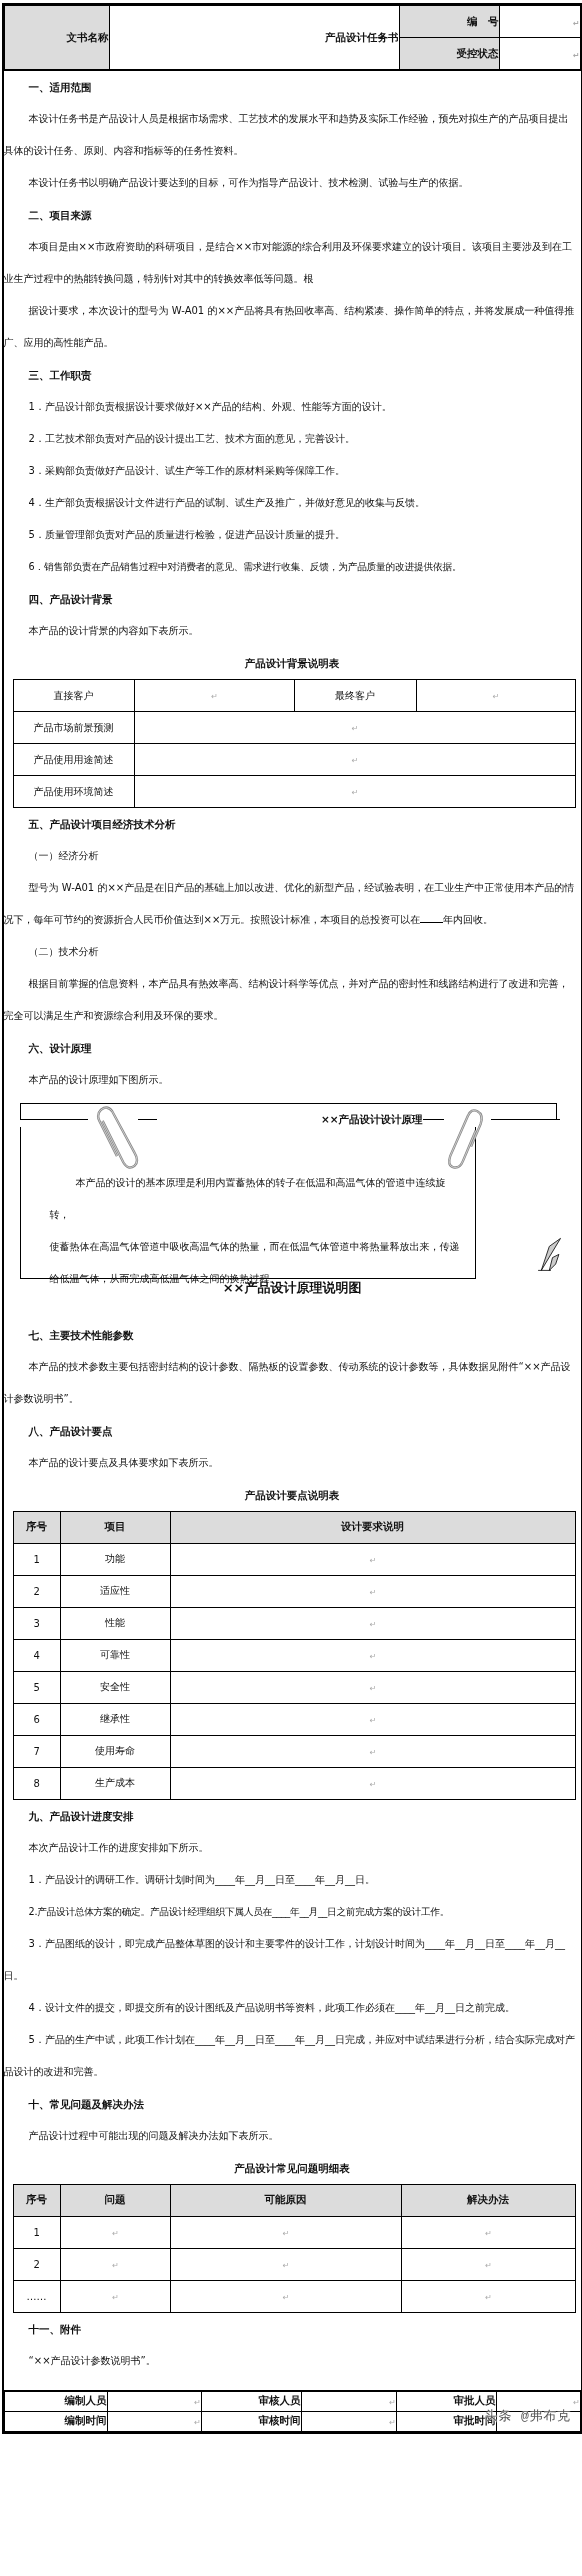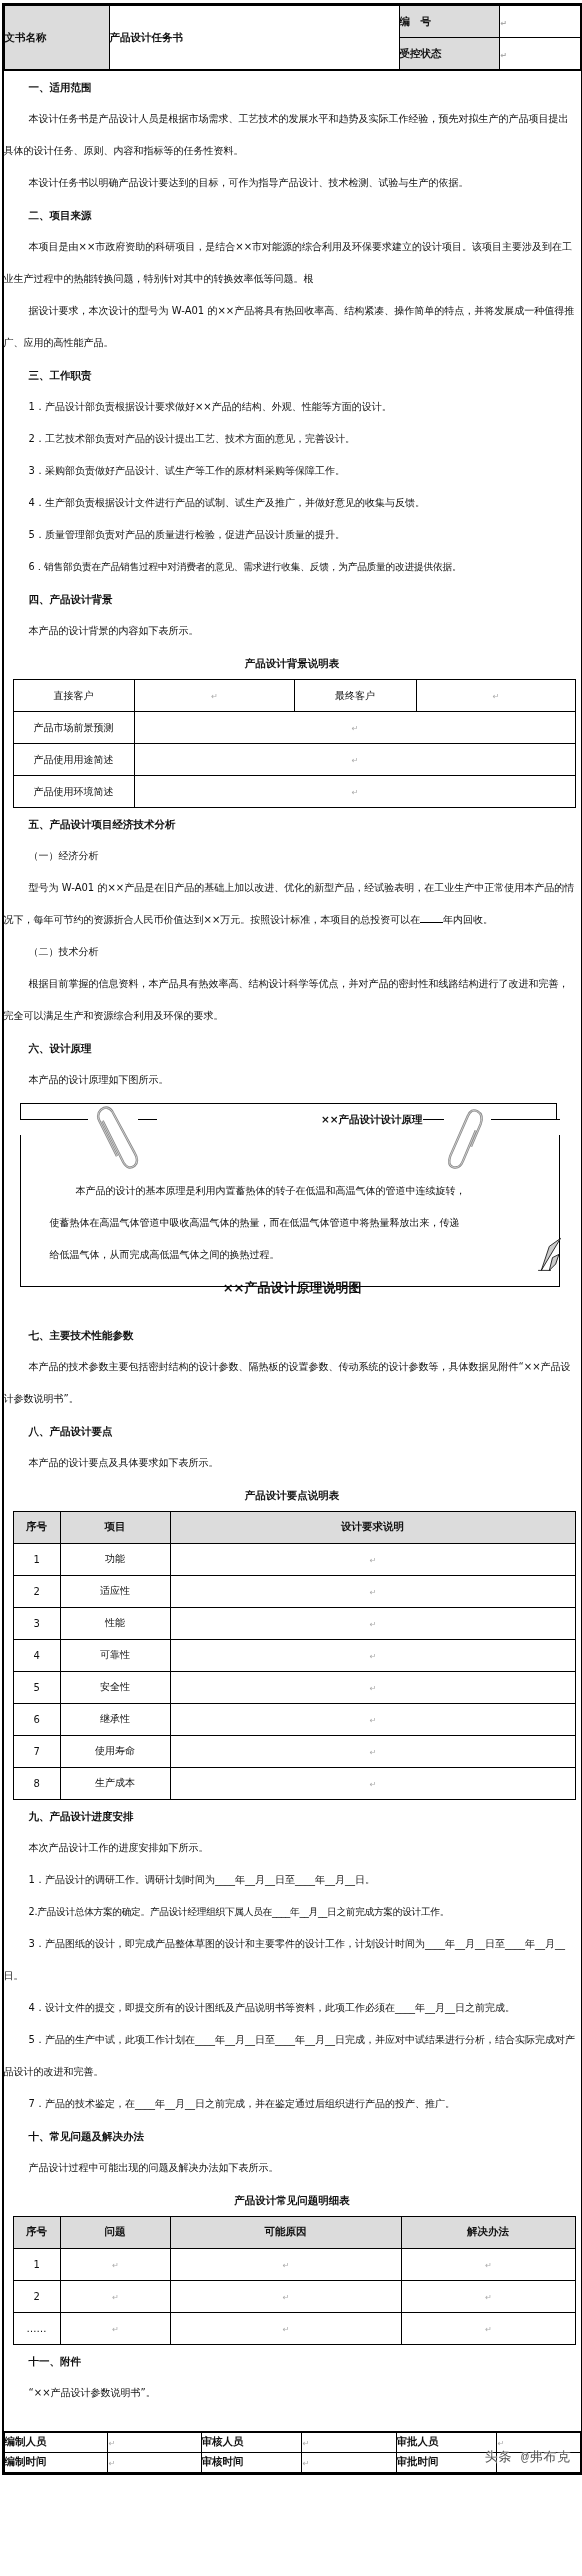--- a/index.html
+++ b/index.html
@@ -11,30 +11,30 @@
     font-size: 10px;
   }
   .doc {
     width: 581px;
     margin: 3.2px 0 0 1.6px;
     border: 2.4px solid #000;
   }
   .hdr-table, .sig-table { width: 100%; border-collapse: collapse; table-layout: fixed; }
   .hdr-table td, .sig-table td {
     border: 0.8px solid #000;
-    text-align: left;
+    text-align: right;
     font-weight: bold;
     font-size: 10.5px;
   }
   .hdr-table .label { background: #dcdcdc; }
   .hdr-table tr { height: 32px; }
   .sig-table tr { height: 20px; font-family: Liberation Serif, serif; }
   .sig-table td.label { font-weight: bold; }
   .sig-table td.val { font-weight: normal; }
-  .content { border-top: 0.8px solid #000; border-bottom: 0.8px solid #000; padding-bottom: 22px; }
+  .content { border-top: 0.8px solid #000; border-bottom: 0.8px solid #000; padding-bottom: 13px; }
   .p {
     line-height: 32px;
     padding: 0 4.8px 0 0;
     white-space: normal;
     text-align: justify;
   }
   .indent { text-indent: 25px; }
   .wrap { line-height: 32px; text-indent: 25px; padding-right: 4.8px; }
   .h { font-weight: bold; font-size: 10.5px; }
   .caption { text-align: center; font-weight: bold; font-size: 10.5px; line-height: 32px; }
@@ -53,21 +53,21 @@
     height: 32px;
     font-size: 10px;
   }
   table.grid th { background: #dcdcdc; font-weight: bold; font-size: 10.5px; }
   .principle-wrap { position: relative; height: 216px; margin: 6.5px 0 0 0; }
   .frame-top {
     position: absolute; left: 16px; top: 0; width: 537px; height: 16px;
     border-left: 0.8px solid #000; border-right: 0.8px solid #000; border-top: 0.8px solid #000;
   }
   .frame {
-    position: absolute; left: 16px; top: 32px; width: 540px; height: 152px;
+    position: absolute; left: 16px; top: 24px; width: 456px; height: 152px;
     border: 0.8px solid #000; border-top: none; background: #fff;
   }
   .frame-topline { position: absolute; top: 16px; height: 0.8px; background: #000; }
   .frame-title {
     position: absolute; top: 6.5px; left: 153px; width: 266px; text-align: right;
     font-weight: bold; font-size: 10.5px; line-height: 21px; background: #fff;
   }
   .frame-body { position: absolute; top: 40px; left: 29px; right: 14.5px; line-height: 32px; font-size: 10px; }
   .frame-body .first { text-indent: 26px; }
   .clip { position: absolute; }
@@ -256,21 +256,20 @@
     </tbody>
       </table>
 
     <div class="p indent h">九、产品设计进度安排</div>
     <div class="wrap">本次产品设计工作的进度安排如下所示。</div>
     <div class="wrap">1．产品设计的调研工作。调研计划时间为____年__月__日至____年__月__日。</div>
     <div class="wrap" style="font-size:9.7px;letter-spacing:-0.3px;">2.产品设计总体方案的确定。产品设计经理组织下属人员在____年__月__日之前完成方案的设计工作。</div>
     <div class="wrap">3．产品图纸的设计，即完成产品整体草图的设计和主要零件的设计工作，计划设计时间为____年__月__日至____年__月__日。</div>
     <div class="wrap">4．设计文件的提交，即提交所有的设计图纸及产品说明书等资料，此项工作必须在____年__月__日之前完成。</div>
     <div class="wrap">5．产品的生产中试，此项工作计划在____年__月__日至____年__月__日完成，并应对中试结果进行分析，结合实际完成对产品设计的改进和完善。</div>
-    <div class="wrap">7．产品的技术鉴定，在____年__月__日之前完成，并在鉴定通过后组织进行产品的投产、推广。</div>
 
     <div class="p indent h">十、常见问题及解决办法</div>
     <div class="wrap">产品设计过程中可能出现的问题及解决办法如下表所示。</div>
     <div class="caption">产品设计常见问题明细表</div>
     <table class="grid">
       <colgroup>
           <col style="width:47px">
           <col style="width:110px">
           <col style="width:231px">
           <col>

